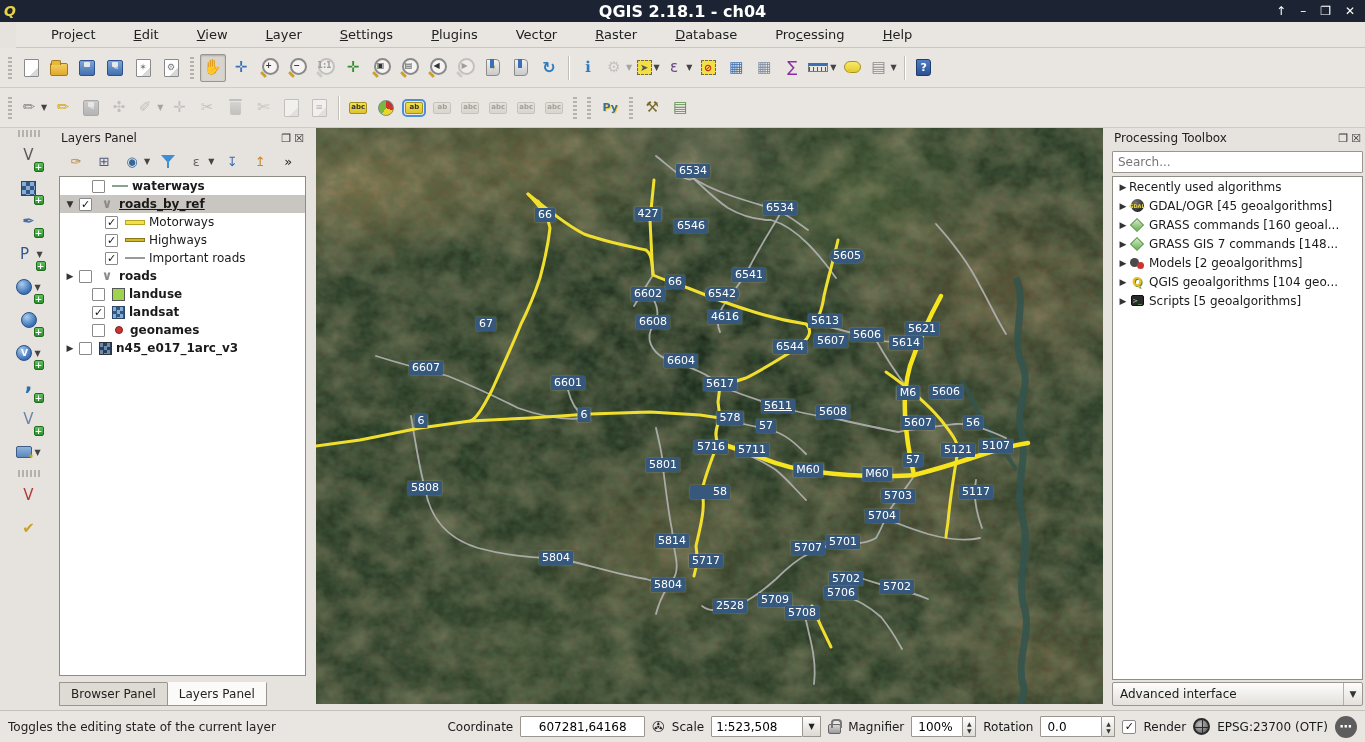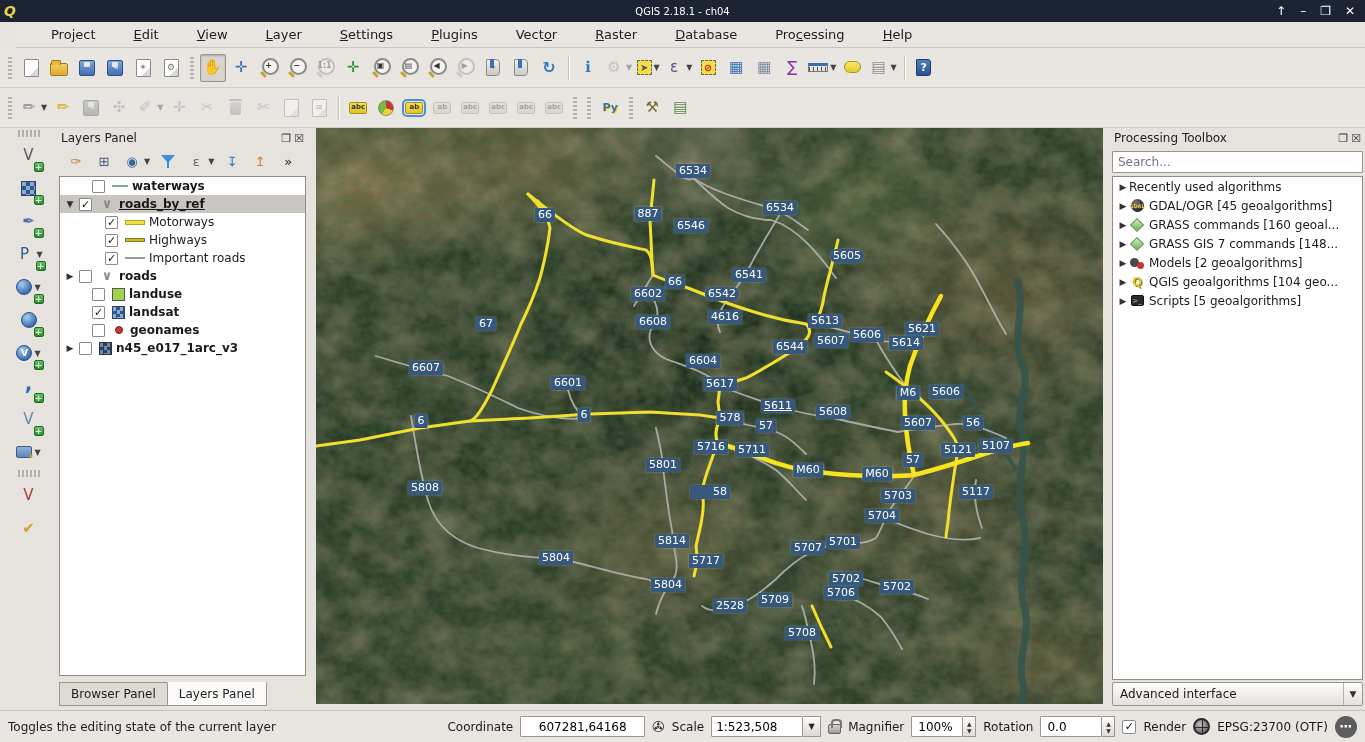--- a/index.html
+++ b/index.html
@@ -2,21 +2,21 @@
 <html><head>
 <meta charset="utf-8">
 <style>
   *{box-sizing:border-box;margin:0;padding:0;font-family:"DejaVu Sans","Liberation Sans",sans-serif}
   html,body{width:1365px;height:742px;overflow:hidden;background:#e6e3df}
   #app{position:relative;width:1365px;height:742px;background:#e6e3df;font-size:12px;color:#1a1a1a}
 
   
   #titlebar{position:absolute;left:0;top:0;width:1365px;height:22px;background:#1c2433;display:flex;align-items:center;color:#fff}
   #qlogo{width:20px;text-align:center;color:#e8d44a;font-weight:bold;font-style:italic;font-size:14px}
-  #wtitle{position:absolute;left:0;right:0;text-align:center;font-weight:normal;font-size:10px;pointer-events:none}
+  #wtitle{position:absolute;left:0;right:0;text-align:center;font-weight:bold;font-size:16px;pointer-events:none}
   #wbtns{margin-left:auto;display:flex;gap:14px;padding-right:10px;font-size:12px;z-index:2}
   #wbtns span{cursor:default;line-height:22px}
 
   
   #menubar{position:absolute;left:16px;top:22px;width:1365px;height:26px;background:#e9e6e2;border-bottom:1px solid #c9c5bf;display:flex;align-items:center;padding-left:22px;gap:12px}
   .menu-item{padding:3px 13px;font-size:13px;color:#222}
   .menu-item u{text-decoration:underline}
 
   
   .toolbar{position:absolute;left:0;width:1365px;height:40px;background:#e9e6e2;border-bottom:1px solid #cfcbc5;display:flex;align-items:center;padding:0 4px;gap:2px}
@@ -593,38 +593,38 @@
           <path d="M496,478 C502,492 508,505 515,519"></path>
         </g>
         <g fill="none" stroke="#f6e41f" stroke-width="4.5" stroke-linecap="round" stroke-linejoin="round">
           <path d="M625,168 C615,186 603,212 594,238 C589,256 588,270 589,286 C590,306 593,326 598,347"></path>
           <path d="M402,315 C412,318 428,323 446,330 C466,338 484,342 502,344 C524,347 546,348 566,348 C580,348 590,348 598,347 C618,342 644,334 668,326 C684,321 698,317 712,315"></path>
         </g>
       </svg>
       <div id="map-labels">
           <div class="maplabel" style="left: 377px; top: 43px; background: rgb(53, 88, 124); color: rgb(255, 255, 255);">6534</div>
           <div class="maplabel" style="left: 229px; top: 87px; background: rgb(53, 88, 124); color: rgb(255, 255, 255);">66</div>
-          <div class="maplabel" style="left: 332px; top: 86px; background: rgb(53, 88, 124); color: rgb(255, 255, 255);">887</div>
+          <div class="maplabel" style="left: 332px; top: 86px; background: rgb(53, 88, 124); color: rgb(255, 255, 255);">427</div>
           <div class="maplabel" style="left: 464px; top: 80px; background: rgb(53, 88, 124); color: rgb(255, 255, 255);">6534</div>
           <div class="maplabel" style="left: 375px; top: 98px; background: rgb(53, 88, 124); color: rgb(255, 255, 255);">6546</div>
           <div class="maplabel" style="left: 531px; top: 128px; background: rgb(53, 88, 124); color: rgb(255, 255, 255); border-radius: 7px;">5605</div>
           <div class="maplabel" style="left: 433px; top: 147px; background: rgb(53, 88, 124); color: rgb(255, 255, 255);">6541</div>
           <div class="maplabel" style="left: 359px; top: 154px; background: rgb(53, 88, 124); color: rgb(255, 255, 255);">66</div>
           <div class="maplabel" style="left: 332px; top: 166px; background: rgb(53, 88, 124); color: rgb(255, 255, 255);">6602</div>
           <div class="maplabel" style="left: 406px; top: 166px; background: rgb(53, 88, 124); color: rgb(255, 255, 255); border-radius: 6px;">6542</div>
           <div class="maplabel" style="left: 409px; top: 189px; background: rgb(53, 88, 124); color: rgb(255, 255, 255);">4616</div>
           <div class="maplabel" style="left: 337px; top: 194px; background: rgb(53, 88, 124); color: rgb(255, 255, 255);">6608</div>
           <div class="maplabel" style="left: 509px; top: 193px; background: rgb(53, 88, 124); color: rgb(255, 255, 255);">5613</div>
           <div class="maplabel" style="left: 551px; top: 207px; background: rgb(53, 88, 124); color: rgb(255, 255, 255);">5606</div>
           <div class="maplabel" style="left: 606px; top: 201px; background: rgb(53, 88, 124); color: rgb(255, 255, 255);">5621</div>
           <div class="maplabel" style="left: 515px; top: 213px; background: rgb(53, 88, 124); color: rgb(255, 255, 255);">5607</div>
           <div class="maplabel" style="left: 590px; top: 215px; background: rgb(53, 88, 124); color: rgb(255, 255, 255);">5614</div>
           <div class="maplabel" style="left: 474px; top: 219px; background: rgb(53, 88, 124); color: rgb(255, 255, 255);">6544</div>
           <div class="maplabel" style="left: 170px; top: 196px; background: rgb(53, 88, 124); color: rgb(255, 255, 255);">67</div>
-          <div class="maplabel" style="left: 365px; top: 233px; background: rgb(53, 88, 124); color: rgb(255, 255, 255); margin-left: 22px;">6604</div>
+          <div class="maplabel" style="left: 365px; top: 233px; background: rgb(53, 88, 124); color: rgb(255, 255, 255);">6604</div>
           <div class="maplabel" style="left: 110px; top: 240px; background: rgb(53, 88, 124); color: rgb(255, 255, 255);">6607</div>
           <div class="maplabel" style="left: 404px; top: 256px; background: rgb(53, 88, 124); color: rgb(255, 255, 255);">5617</div>
           <div class="maplabel" style="left: 252px; top: 255px; background: rgb(53, 88, 124); color: rgb(255, 255, 255);">6601</div>
           <div class="maplabel" style="left: 592px; top: 265px; background: rgb(53, 88, 124); color: rgb(255, 255, 255);">M6</div>
           <div class="maplabel" style="left: 630px; top: 264px; background: rgb(53, 88, 124); color: rgb(255, 255, 255);">5606</div>
           <div class="maplabel" style="left: 268px; top: 287px; background: rgb(53, 88, 124); color: rgb(255, 255, 255);">6</div>
           <div class="maplabel" style="left: 414px; top: 290px; background: rgb(53, 88, 124); color: rgb(255, 255, 255);">578</div>
           <div class="maplabel" style="left: 462px; top: 278px; background: rgb(53, 88, 124); color: rgb(255, 255, 255); text-decoration: underline;">5611</div>
           <div class="maplabel" style="left: 517px; top: 284px; background: rgb(53, 88, 124); color: rgb(255, 255, 255);">5608</div>
           <div class="maplabel" style="left: 602px; top: 295px; background: rgb(53, 88, 124); color: rgb(255, 255, 255);">5607</div>
@@ -648,21 +648,21 @@
           <div class="maplabel" style="left: 492px; top: 420px; background: rgb(53, 88, 124); color: rgb(255, 255, 255);">5707</div>
           <div class="maplabel" style="left: 527px; top: 414px; background: rgb(53, 88, 124); color: rgb(255, 255, 255);">5701</div>
           <div class="maplabel" style="left: 240px; top: 430px; background: rgb(53, 88, 124); color: rgb(255, 255, 255);">5804</div>
           <div class="maplabel" style="left: 390px; top: 433px; background: rgb(53, 88, 124); color: rgb(255, 255, 255);">5717</div>
           <div class="maplabel" style="left: 352px; top: 457px; background: rgb(53, 88, 124); color: rgb(255, 255, 255);">5804</div>
           <div class="maplabel" style="left: 530px; top: 451px; background: rgb(53, 88, 124); color: rgb(255, 255, 255);">5702</div>
           <div class="maplabel" style="left: 581px; top: 459px; background: rgb(53, 88, 124); color: rgb(255, 255, 255);">5702</div>
           <div class="maplabel" style="left: 525px; top: 465px; background: rgb(53, 88, 124); color: rgb(255, 255, 255);">5706</div>
           <div class="maplabel" style="left: 414px; top: 478px; background: rgb(53, 88, 124); color: rgb(255, 255, 255);">2528</div>
           <div class="maplabel" style="left: 459px; top: 472px; background: rgb(53, 88, 124); color: rgb(255, 255, 255);">5709</div>
-          <div class="maplabel" style="left: 486px; top: 485px; background: rgb(53, 88, 124); color: rgb(255, 255, 255); margin-top: 20px;">5708</div>
+          <div class="maplabel" style="left: 486px; top: 485px; background: rgb(53, 88, 124); color: rgb(255, 255, 255);">5708</div>
         </div>
     </div>
 
     <div id="procdock" class="dock">
       <div class="dock-header">
         <span>Processing Toolbox</span>
         <span class="dock-hbtns" id="pp-hbtns">
             <span>❐</span>
             <span>☒</span>
           </span>

